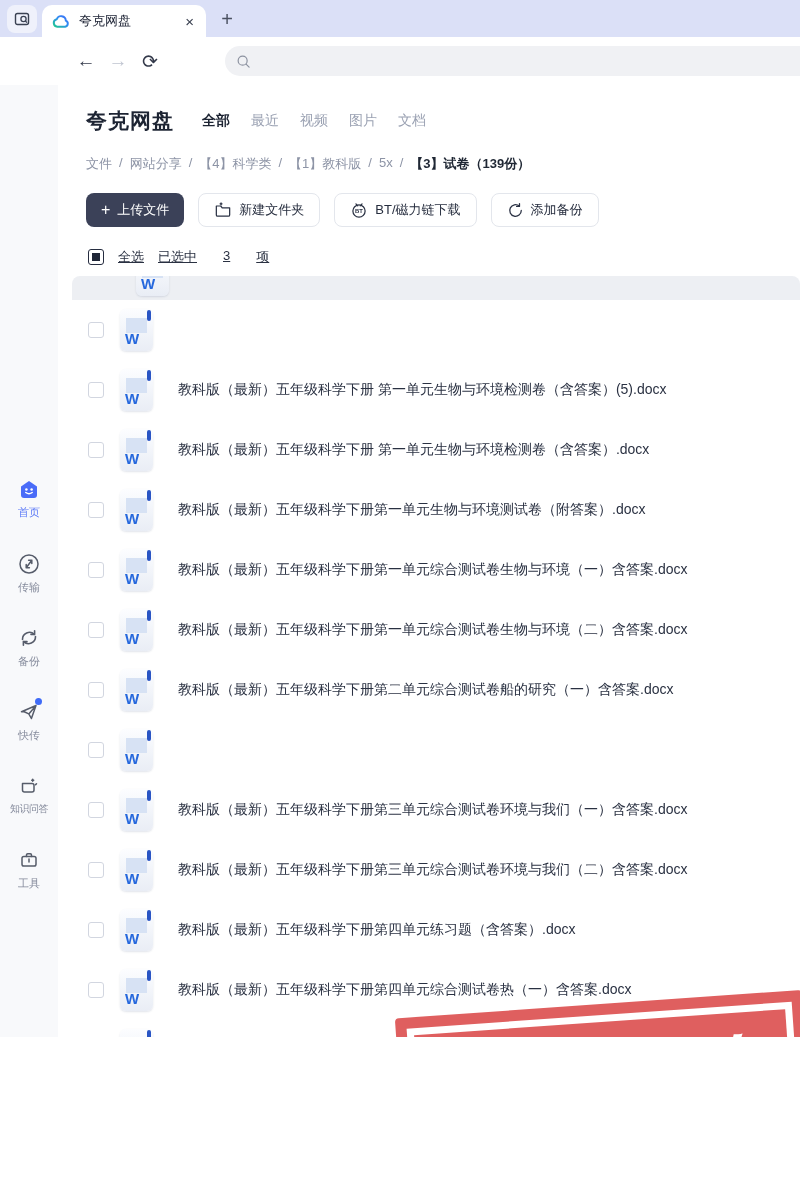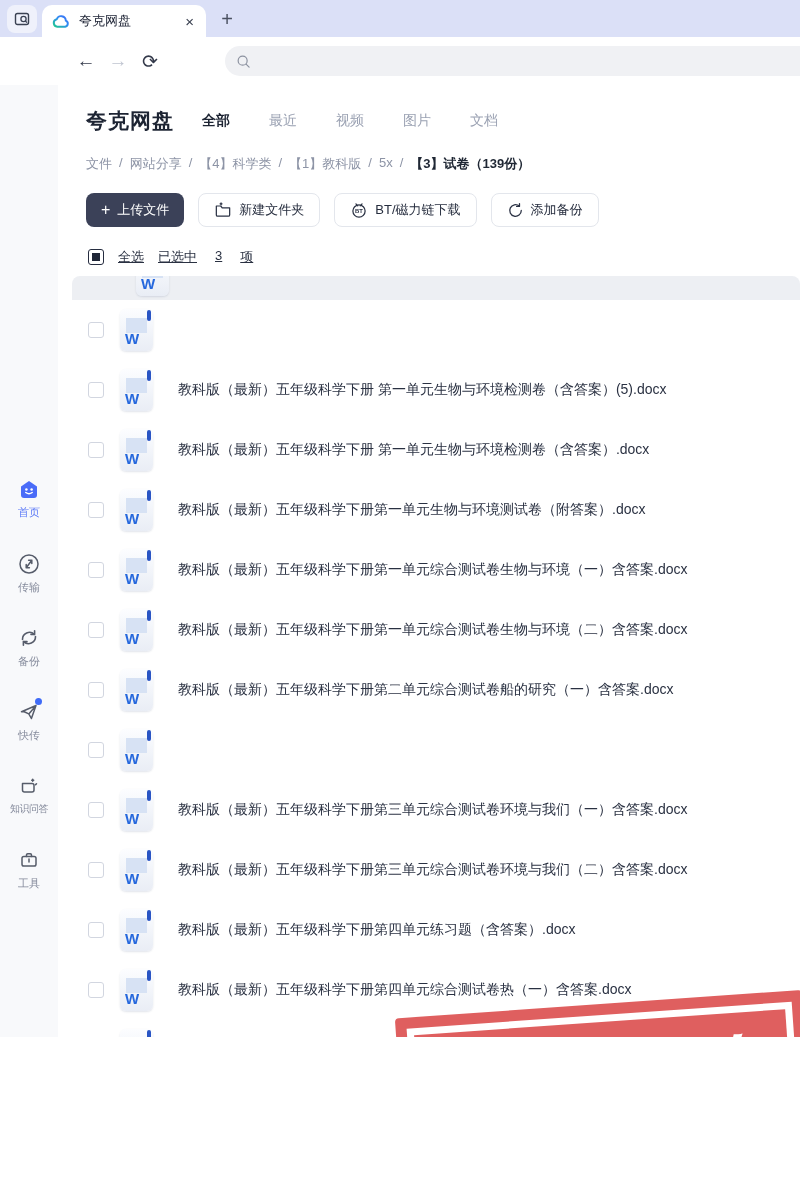--- a/index.html
+++ b/index.html
@@ -33,36 +33,36 @@
               align-items:center; justify-content:flex-start; position:relative; }
   .nav-item .lbl { font-size:11px; color:#858b9c; margin-top:4px; white-space:nowrap; }
   .nav-item .lbl.small { font-size:10px; letter-spacing:-0.5px; }
   .nav-item.active .lbl { color:#5b79f7; }
   .badge-dot { position:absolute; top:-2px; right:16px; width:7px; height:7px; border-radius:50%; background:#3f6bf7; }
 
   
   .main { position:absolute; left:58px; top:85px; width:742px; height:1115px; background:#fff; }
   .head-row { display:flex; align-items:center; padding:22px 0 0 28px; }
   .page-title { font-size:21px; font-weight:bold; color:#1d2433; letter-spacing:1px; }
-  .tabs { display:flex; margin-left:28px; gap:39px; }
+  .tabs { display:flex; margin-left:28px; gap:21px; }
   .tabs .t { font-size:14px; color:#9aa1b2; cursor:default; }
   .tabs .t.active { color:#1d2433; font-weight:bold; }
   .crumbs { padding:20px 0 0 28px; font-size:13px; color:#8d94a6; display:flex; flex-wrap:nowrap; }
   .crumbs .sep { margin:0 7px; }
   .crumbs .cur { color:#1f2734; font-weight:bold; }
   .actions { display:flex; gap:14px; padding:20px 0 0 28px; }
   .btn { height:34px; border-radius:8px; display:flex; align-items:center; padding:0 15px;
          font-size:13px; background:#fff; border:1px solid #e3e6ec; color:#262d3e; gap:7px; }
   .btn.primary { background:#3b4158; border:none; color:#fff; }
   .btn.primary .plus { font-size:16px; }
   .sel-row { display:flex; align-items:center; padding:21px 0 0 30px; gap:14px; font-size:13px; color:#2a3142;text-decoration:underline; }
   .cb { width:16px; height:16px; border:1.5px solid #d2d6e0; border-radius:3px; background:#fff; }
   .cb.ind { border-color:#262d40; display:flex; align-items:center; justify-content:center; }
   .cb.ind::after { content:""; width:8px; height:8px; background:#1f2637; }
-  .sel-text { display:flex; gap:18px; }
+  .sel-text { display:flex; gap:26px; }
 
   
   .file-list { margin-top:10px; }
   .row { height:60px; margin:0 0 0 14px; display:flex; align-items:center; padding-left:16px; border-radius:8px; }
   .row.partial { height:24px; background:#edeff3; border-radius:8px 8px 0 0; overflow:hidden; position:relative; }
   .row.partial .doc-icon { position:absolute; left:48px; top:-22px; }
   .doc-icon { position:relative; width:33px; height:42px; margin-left:16px; border-radius:6px;
               background:linear-gradient(180deg,#fcfdff, #e9edf5); box-shadow:0 1px 2px rgba(60,80,120,.15); flex:none; }
   .doc-icon .band { position:absolute; left:6px; top:9px; width:21px; height:15px; background:#d7e2f4; }
   .doc-icon .w { position:absolute; left:5px; bottom:4px; font-size:15px; font-weight:bold; color:#2668dd; }

